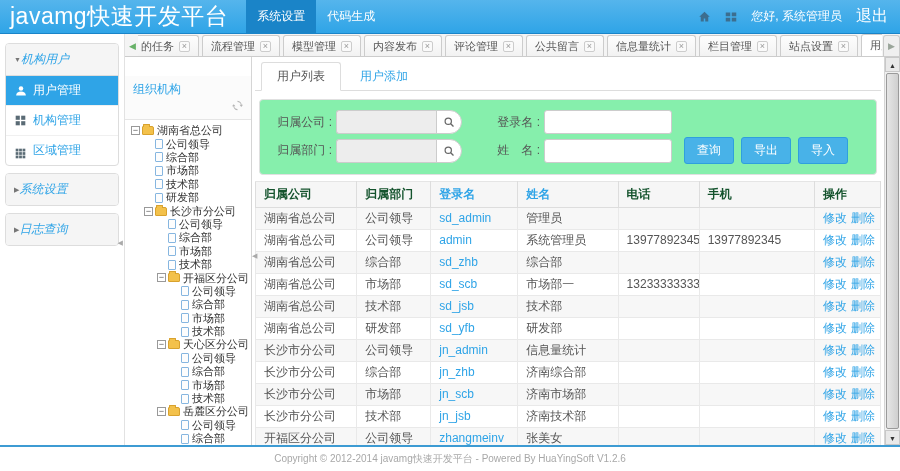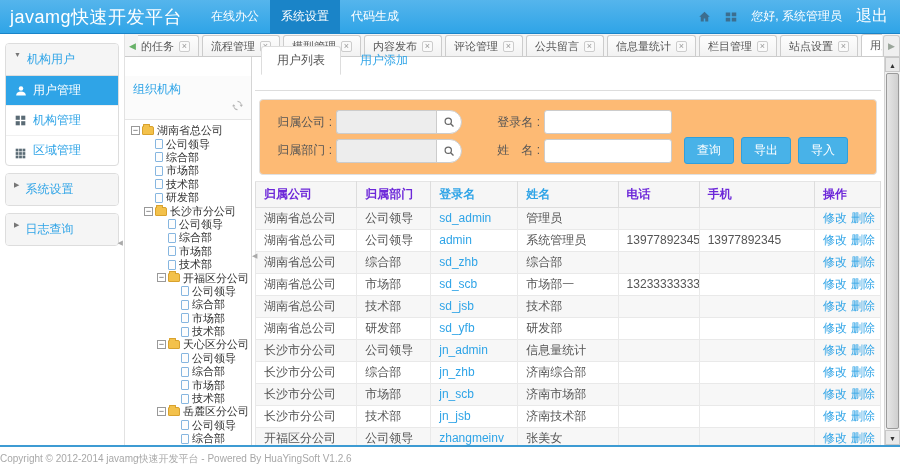--- a/index.html
+++ b/index.html
@@ -8,36 +8,36 @@
   }
   *{box-sizing:border-box;margin:0;padding:0;}
   html,body{width:900px;height:471px;overflow:hidden;}
   body{font-family:"Liberation Sans","DejaVu Sans",sans-serif;background:#fff;font-size:12px;color:#555;}
   .app{width:900px;height:471px;display:flex;flex-direction:column;}
 
   
   .navbar{height:34px;flex:0 0 34px;display:flex;align-items:center;
     background:linear-gradient(to bottom,var(--nav-top),var(--nav-bottom));
     border-bottom:1px solid #1a84c8;}
-  .logo{color:#fff;font-size:18px;padding:0 18px 0 10px;letter-spacing:.5px;white-space:nowrap;}
+  .logo{color:#fff;font-size:23px;padding:0 18px 0 10px;letter-spacing:.5px;white-space:nowrap;}
   .nav-menu{display:flex;height:34px;}
   .nav-item{color:#fff;font-size:12px;line-height:33px;padding:0 11px;text-decoration:none;cursor:pointer;white-space:nowrap;}
   .nav-item.active{background:var(--nav-active);}
   .nav-right{margin-left:auto;display:flex;align-items:center;gap:14px;padding-right:12px;color:#fff;}
   .nav-ico{display:inline-flex;align-items:center;cursor:pointer;}
   .greeting{font-size:12px;white-space:nowrap;}
   .logout{color:#fff;text-decoration:none;font-size:16px;cursor:pointer;}
 
   
   .app-body{flex:1 1 auto;display:flex;border-bottom:2px solid var(--blue-line);height:411px;overflow:hidden;}
 
   
   .sidebar{flex:0 0 125px;width:125px;background:#fff;border-right:1px solid #e2e2e2;position:relative;padding-top:4px;overflow:hidden;}
   .sb-group{margin:5px 5px 7px 5px;border:1px solid #ddd;border-radius:4px;overflow:hidden;background:#fff;}
-  .sb-head{background:#f5f5f5;padding:7px 8px;color:var(--accent);cursor:pointer;display:flex;align-items:flex-start;gap:6px;}
+  .sb-head{background:#f5f5f5;padding:7px 8px;color:var(--accent);cursor:pointer;display:flex;align-items:center;font-style:italic;}
   .sb-chev{font-size:7px;color:#777;}
   .sb-items{border-top:1px solid #ddd;}
   .sb-item{display:flex;align-items:center;gap:6px;padding:6px 8px;color:var(--accent);cursor:pointer;border-bottom:1px solid #f0f0f0;}
   .sb-item:last-child{border-bottom:none;align-items:flex-end;}
   .sb-item.active{background:var(--accent);color:#fff;}
   .sb-ico{display:inline-flex;width:13px;justify-content:center;}
   .collapse-h{position:absolute;right:1px;top:205px;font-size:7px;color:#aaa;cursor:pointer;}
 
   
   .main{flex:1 1 auto;display:flex;flex-direction:column;min-width:0;}
@@ -70,69 +70,68 @@
   .expander{width:9px;height:9px;border:1px solid #999;background:#fff;color:#555;font-size:9px;line-height:6px;
     text-align:center;margin-right:2px;flex:0 0 auto;}
   .folder-ico{width:12px;height:9px;background:#f3c14b;border:1px solid #d8a22e;border-radius:1px 2px 1px 1px;margin-right:3px;flex:0 0 auto;position:relative;}
   .folder-ico:before{content:"";position:absolute;top:-3px;left:0;width:5px;height:2px;background:#f3c14b;border:1px solid #d8a22e;border-bottom:none;border-radius:1px 1px 0 0;}
   .file-ico{width:8px;height:10px;background:#fdfdfd;border:1px solid #86b6e0;border-radius:1px;margin:0 3px 0 11px;flex:0 0 auto;}
   .tree-node.folder .tree-label{color:#333;}
 
   
   .content-panel{flex:1 1 auto;display:flex;flex-direction:column;background:#fff;position:relative;min-width:0;padding:0 3px;}
   .collapse-h2{position:absolute;left:0;top:195px;font-size:7px;color:#aaa;cursor:pointer;}
-  .inner-tabs{display:flex;align-items:flex-end;padding:6px 6px 16px 6px;border-bottom:1px solid #ddd;height:34px;}
+  .inner-tabs{display:flex;align-items:flex-end;padding:6px 6px 0 6px;border-bottom:1px solid #ddd;height:34px;}
   .itab{padding:5px 15px;font-size:12px;color:var(--accent);cursor:pointer;margin-right:4px;}
   .itab.active{background:#fff;border:1px solid #ddd;border-bottom:1px solid #fff;border-radius:3px 3px 0 0;color:#555;margin-bottom:-1px;}
 
-  .search-form{margin:8px 4px 6px 4px;background:#fdba74;border:1px solid #e0e0e0;border-radius:4px;padding:7px 6px;}
+  .search-form{margin:8px 4px 6px 4px;background:#86efac;border:1px solid #e0e0e0;border-radius:4px;padding:7px 6px;}
   .form-row{display:flex;align-items:center;margin:3px 0;}
   .f-label{width:70px;text-align:right;color:#555;padding-right:4px;white-space:nowrap;flex:0 0 70px;}
   .f-label2{width:60px;text-align:right;color:#555;padding-right:4px;white-space:nowrap;flex:0 0 60px;margin-left:22px;}
   .combo{display:flex;height:24px;width:126px;flex:0 0 126px;}
   .combo input{width:100px;border:1px solid #ccc;border-right:none;border-radius:3px 0 0 3px;background:#ededed;outline:none;padding:0 5px;font-size:12px;}
   .combo .search-btn{width:26px;border:1px solid #ccc;border-radius:0 12px 12px 0;background:#fff;display:flex;align-items:center;justify-content:center;cursor:pointer;}
   .txt{width:128px;height:24px;border:1px solid #ccc;border-radius:3px;background:#fff;outline:none;padding:0 5px;font-size:12px;}
   .btns{display:flex;gap:7px;margin-left:12px;}
   .btn{background:var(--btn);border:1px solid #2f9fdd;color:#fff;font-size:12px;padding:4px 12px;border-radius:3px;cursor:pointer;white-space:nowrap;}
 
   
   table{width:100%;border-collapse:collapse;table-layout:fixed;font-size:12px;}
   th{background:#f6f6f6;border:1px solid #ddd;border-top:1px solid #e5e5e5;text-align:left;padding:4px 8px;
-     color:#6d28d9;font-weight:bold;white-space:nowrap;overflow:hidden;}
+     color:#14532d;font-weight:bold;white-space:nowrap;overflow:hidden;}
   th.th-link{color:var(--accent);cursor:pointer;}
   td{border:1px solid #e9e9e9;padding:3px 8px;line-height:15px;color:#555;white-space:nowrap;overflow:hidden;}
   tr.odd td{background:#f7f7f7;}
   tr.even td{background:#fff;}
   .cell-link{color:var(--accent);text-decoration:none;cursor:pointer;}
   td.ops a{margin-right:4px;}
   thead th:nth-child(1){width:100px;} thead th:nth-child(2){width:73px;}
   thead th:nth-child(3){width:86px;} thead th:nth-child(4){width:99px;}
   thead th:nth-child(5){width:80px;} thead th:nth-child(6){width:114px;}
   thead th:nth-child(7){width:65px;}
 
   
   .v-scroll{flex:0 0 16px;width:16px;background:#f0f0f0;border-left:1px solid #d5d5d5;position:relative;}
   .sb-arrow{position:absolute;left:0;width:15px;height:15px;font-size:7px;color:#333;text-align:center;line-height:15px;cursor:pointer;background:#e9e9e9;border:1px solid #c8c8c8;}
   .sb-arrow.up{top:0;}
   .sb-arrow.down{bottom:0;}
   .sb-thumb{position:absolute;left:1px;top:16px;bottom:16px;width:13px;background:linear-gradient(to right,#e6e6e6,#cfcfcf);border:1px solid #9a9a9a;border-radius:2px;cursor:grab;}
 
   
-  footer{flex:0 0 24px;height:24px;display:flex;align-items:center;justify-content:flex-start;background:#fff;color:#a8a8a8;font-size:10px;}
+  footer{flex:0 0 24px;height:24px;display:flex;align-items:center;justify-content:center;background:#fff;color:#a8a8a8;font-size:10px;}
 </style>
 </head>
 <body>
 
 <div class="app">
 
   <header class="navbar">
     <div class="logo">javamg快速开发平台</div>
     <nav class="nav-menu" id="nav-menu">
-        <a class="nav-item">在线办公</a>
         <a class="nav-item active">系统设置</a>
         <a class="nav-item">代码生成</a>
       </nav>
     <div class="nav-right">
       <span id="nav-icons" style="display:inline-flex;gap:14px;">
           <span class="nav-ico">
             <svg width="13" height="12" viewBox="0 0 16 16">
               <path d="M8 1 1 7.5h2V14h4v-4h2v4h4V7.5h2z" fill="#3c6e8f"></path>
             </svg>
           </span>

